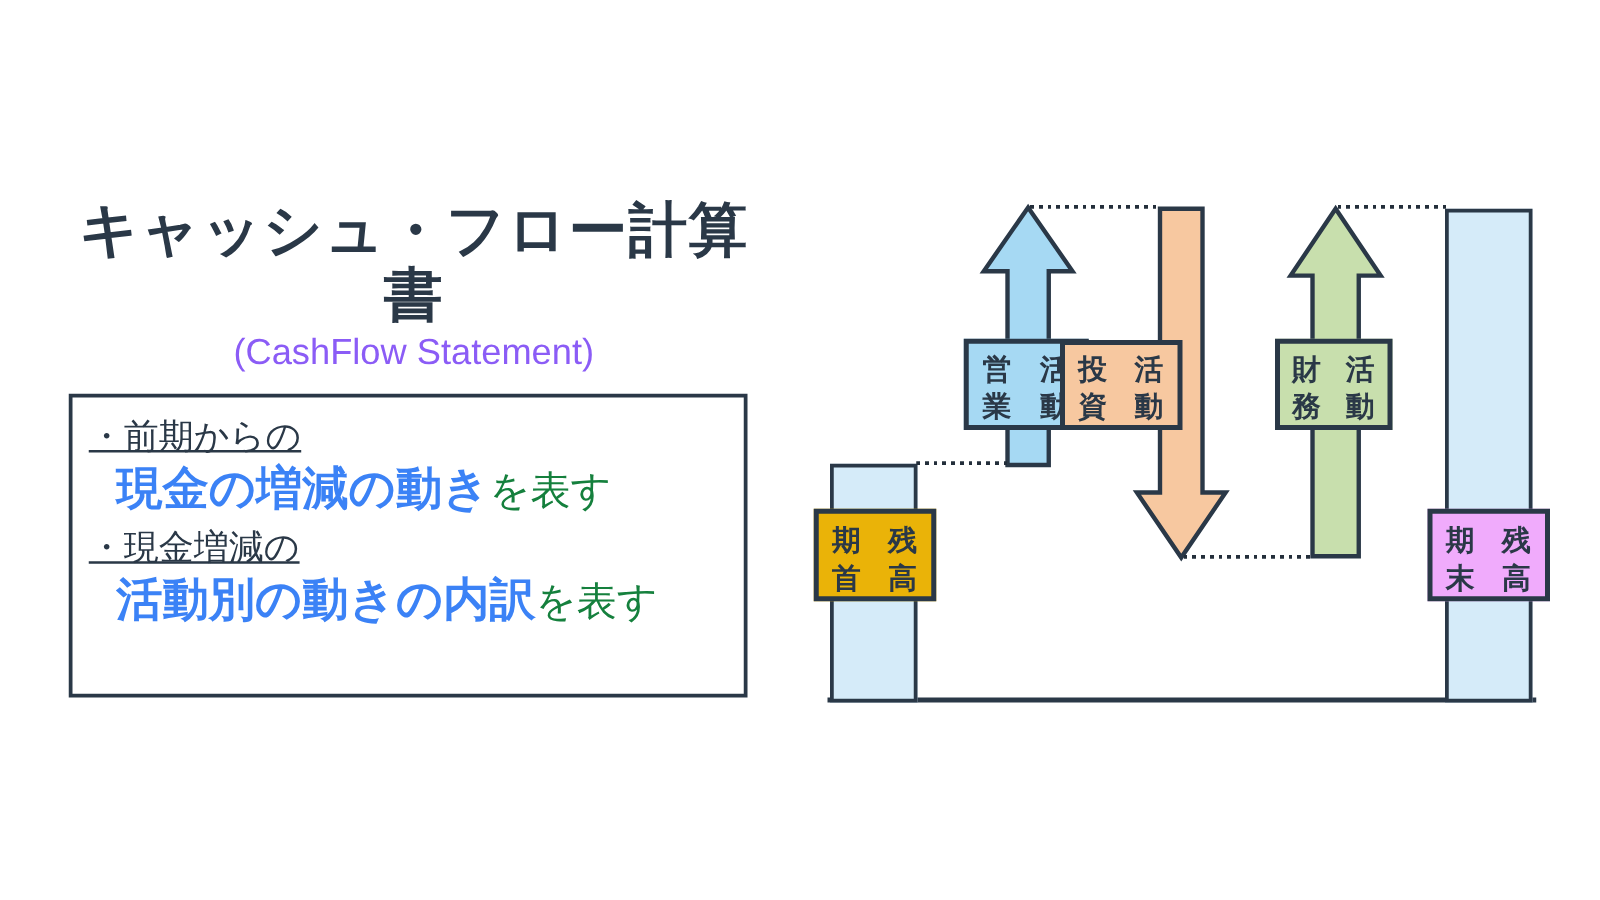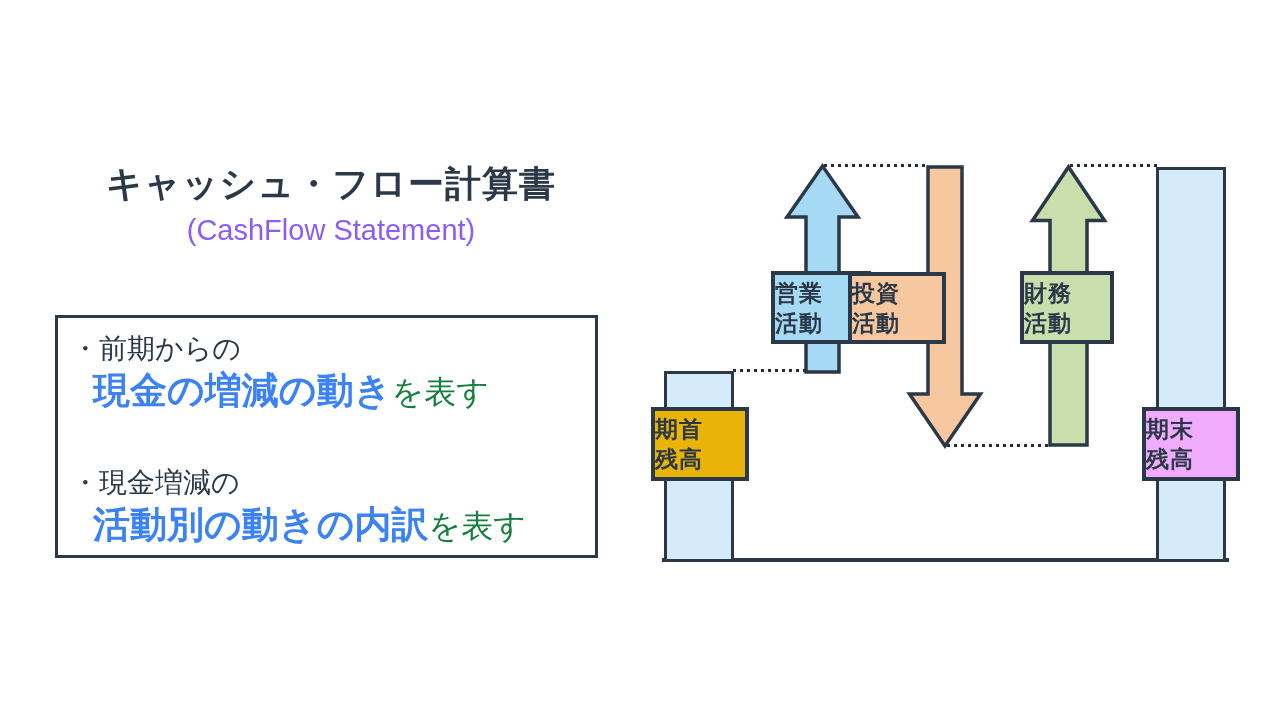--- a/index.html
+++ b/index.html
@@ -1,43 +1,43 @@
 <!DOCTYPE html>
 <html><head>
 <meta charset="utf-8">
 <style>
   html,body{margin:0;padding:0;width:1280px;height:720px;background:#ffffff;overflow:hidden;}
   .slide{position:relative;width:1280px;height:720px;background:#ffffff;
          font-family:"Liberation Sans","DejaVu Sans",sans-serif;color:#2a3847;}
   
   .title-block{position:absolute;left:40px;top:158px;width:582px;text-align:center;}
-  .title{font-size:36px;font-weight:bold;letter-spacing:1px;line-height:52px;color:#2a3847;}
+  .title{font-size:47px;font-weight:bold;letter-spacing:1px;line-height:52px;color:#2a3847;}
   .subtitle{font-size:29px;font-weight:normal;line-height:34px;margin-top:3px;color:#8b5cf6;}
   
   .notes{position:absolute;left:55px;top:315px;width:543px;height:243px;box-sizing:border-box;
          border:3px solid #2a3847;background:#ffffff;padding:14px 10px 0 13px;}
-  .note-prefix{font-size:28px;line-height:34px;color:#2a3847;}
+  .note-prefix{font-size:28px;line-height:34px;color:#2a3847;text-decoration:underline;}
   .note-main{margin-left:22px;margin-top:3px;line-height:44px;white-space:nowrap;}
   .hl{font-size:37px;font-weight:bold;color:#3b82f6;}
   .sfx{font-size:32px;color:#15803d;}
-  .note2{margin-top:46px;}
+  .note2{}
   
   .bar{position:absolute;box-sizing:border-box;border:3px solid #2a3847;background:#d5ebf9;z-index:2;}
   .bar-begin{left:664px;top:371px;width:70px;height:191px;}
   .bar-end{left:1156px;top:167px;width:70px;height:395px;}
   .baseline{position:absolute;left:662px;top:558px;width:567px;height:4px;background:#2a3847;z-index:1;}
   .diagram-svg{position:absolute;left:0;top:0;width:1280px;height:720px;z-index:3;pointer-events:none;}
   .dotted{position:absolute;height:3px;z-index:4;
           background:repeating-linear-gradient(90deg,#232e3a 0 3px,transparent 3px 7px);}
   .dot1{left:733px;top:369px;width:74px;}
   .dot2{left:824px;top:164px;width:104px;}
   .dot3{left:947px;top:444px;width:103px;}
   .dot4{left:1070px;top:164px;width:87px;}
   .labelbox{position:absolute;box-sizing:border-box;border:4px solid #2a3847;z-index:5;
-            display:flex;flex-direction:column;align-items:flex-start;justify-content:center;
+            display:flex;flex-direction:row;align-items:flex-end;justify-content:center;
             font-size:23px;font-weight:bold;line-height:30px;letter-spacing:1px;color:#2a3847;text-align:center;}
   .lb-begin{left:651px;top:407px;width:98px;height:74px;background:#eab308;}
   .lb-oper {left:771px;top:271px;width:100px;height:73px;background:#a6d9f3;}
   .lb-inv  {left:848px;top:272px;width:98px;height:72px;background:#f7c8a0;}
   .lb-fin  {left:1020px;top:271px;width:94px;height:73px;background:#c8dfad;}
   .lb-end  {left:1142px;top:407px;width:98px;height:74px;background:#f0abfc;}
 </style>
 </head>
 <body>
 

